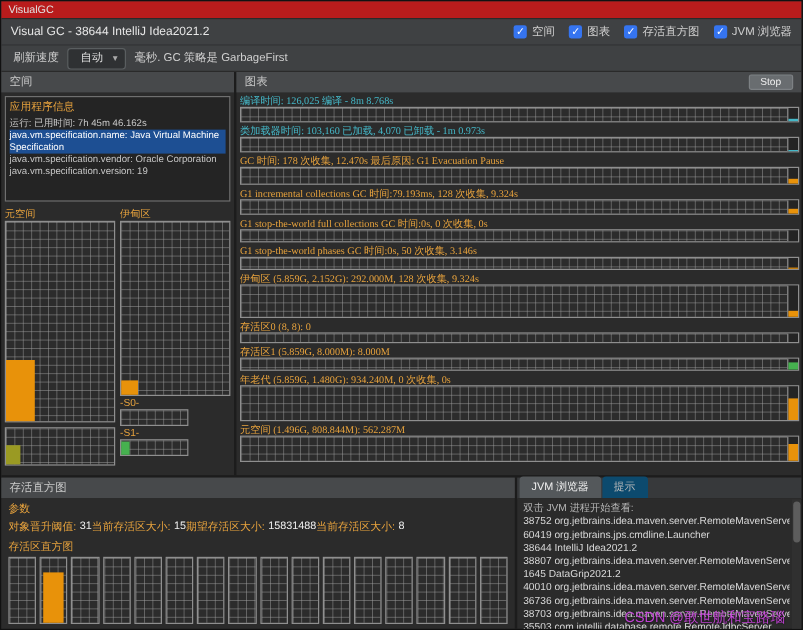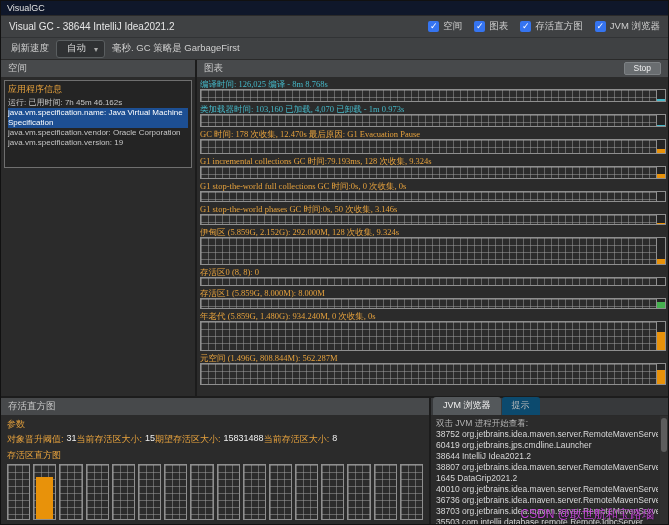--- a/index.html
+++ b/index.html
@@ -1,19 +1,19 @@
 <!DOCTYPE html>
 <html><head>
 <meta charset="utf-8">
 <style>
   * { box-sizing: border-box; }
   body { margin:0; background:#1e1e1e; }
   .window { width:669px; height:525px; font-family:"Liberation Sans",sans-serif; background:#2b2b2b; color:#ddd; position:relative; overflow:hidden; border:1px solid #111; }
 
-  .titlebar { height:15px; background:#0f172a; font-size:9px; line-height:14px; padding:0 6px; color:#e0e0e0; border-bottom:1px solid #2a2a2a; }
+  .titlebar { height:15px; background:#b91c1c; font-size:9px; line-height:14px; padding:0 6px; color:#e0e0e0; border-bottom:1px solid #2a2a2a; }
 
   .app-header { height:22px; background:#3f4143; display:flex; align-items:center; padding:0 8px; gap:8px; border-bottom:1px solid #313335; }
   .app-title { font-size:10px; color:#e6e6e6; }
   .checks { margin-left:auto; display:flex; gap:12px; align-items:center; }
   .check { display:flex; align-items:center; gap:4px; font-size:9.5px; color:#d0d0d0; cursor:default; }
   .cb { width:11px; height:11px; background:#3574f0; border-radius:2px; color:#fff; font-size:9px; line-height:11px; text-align:center; flex:none; }
   .cb::after { content:"✓"; }
 
   .toolbar { height:22px; background:#3f4143; display:flex; align-items:center; gap:7px; padding:0 10px; font-size:9.5px; color:#cfcfcf; border-bottom:1px solid #2a2a2a; }
   .dropdown { background:#2f3133; border:1px solid #5a5e60; border-radius:3px; color:#ddd; font-size:9.5px; padding:1px 6px 2px 10px; display:flex; align-items:center; gap:8px; font-family:inherit; }
@@ -128,20 +128,41 @@
         <span>空间</span>
       </div>
       <div class="app-info">
         <div class="app-info-title">应用程序信息</div>
         <div class="info-line">运行: 已用时间: 7h 45m 46.162s</div>
         <div class="info-line selected">java.vm.specification.name: Java Virtual Machine Specification</div>
         <div class="info-line">java.vm.specification.vendor: Oracle Corporation</div>
         <div class="info-line">java.vm.specification.version: 19</div>
       </div>
       <div class="spaces-viz">
+        <div class="sv-col">
+          <div class="sv-label">元空间</div>
+          <div class="grid sv-grid-meta">
+            <div class="fill meta-fill"></div>
+          </div>
+          <div class="grid sv-grid-ccs">
+            <div class="fill ccs-fill"></div>
+          </div>
+        </div>
+        <div class="sv-col">
+          <div class="sv-label">伊甸区</div>
+          <div class="grid sv-grid-eden">
+            <div class="fill eden-fill"></div>
+          </div>
+          <div class="sv-label">-S0-</div>
+          <div class="grid sv-grid-s"></div>
+          <div class="sv-label">-S1-</div>
+          <div class="grid sv-grid-s">
+            <div class="fill s1-fill"></div>
+          </div>
+        </div>
       </div>
     </div>
 
     <div class="graphs-col">
       <div class="panel-header">
         <span>图表</span>
         <button class="stop-btn">Stop</button>
       </div>
       <div class="charts">
         <div class="chart">

